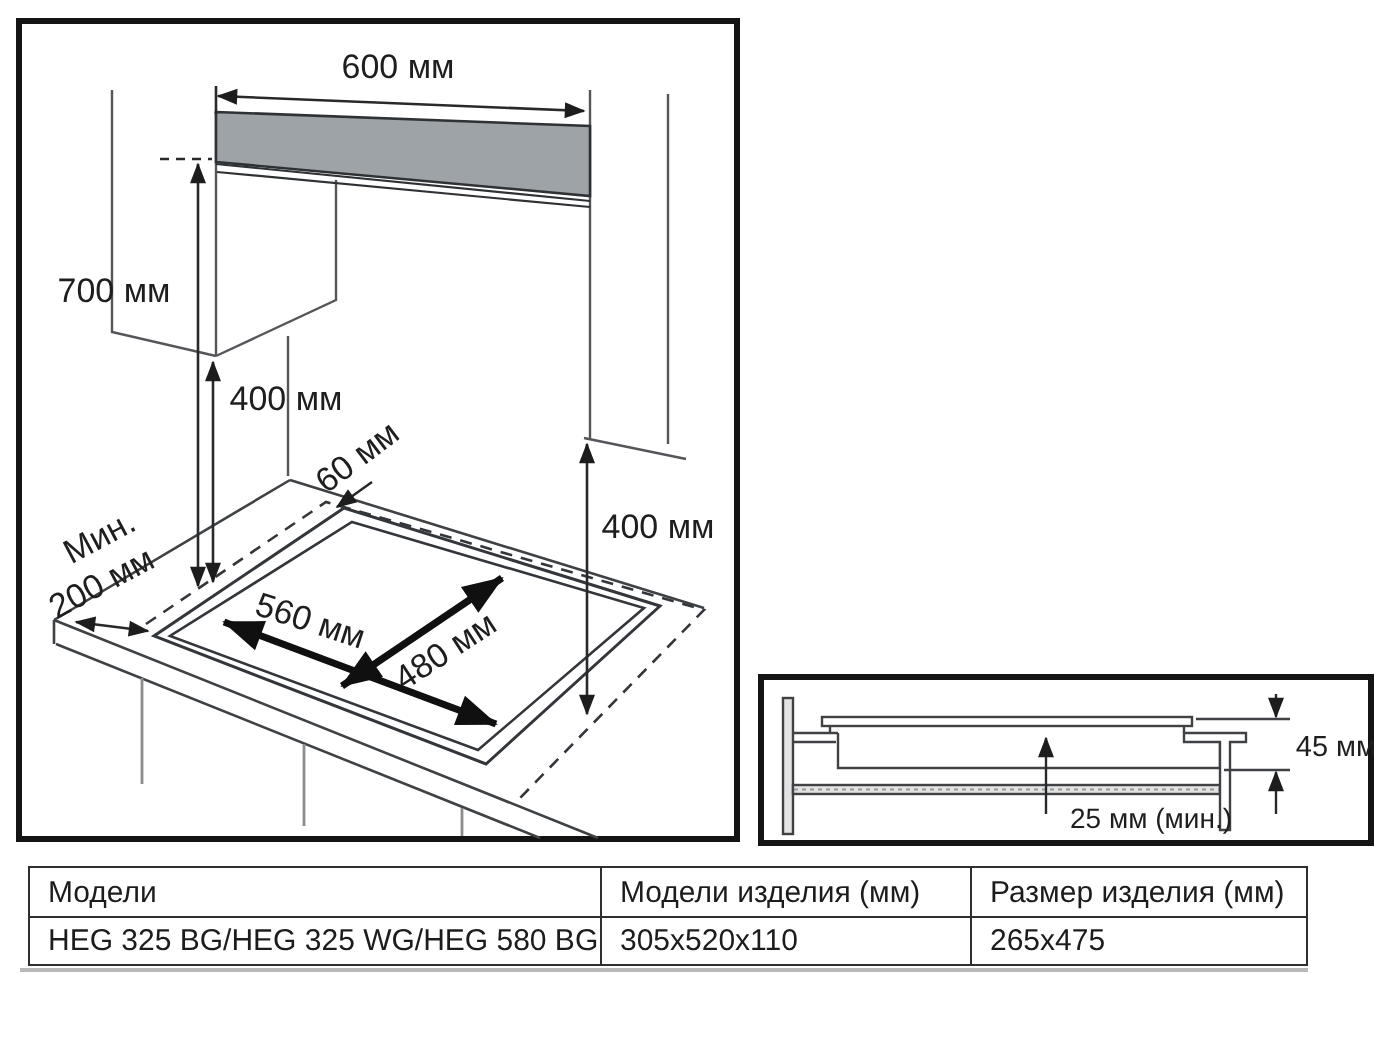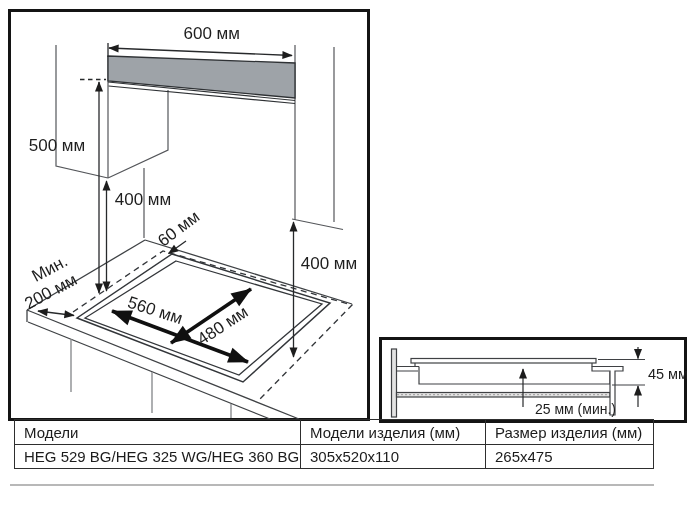--- a/index.html
+++ b/index.html
@@ -6,21 +6,21 @@
   .page{position:relative;width:699px;height:527px;background:#fff;overflow:hidden;
         font-family:"Liberation Sans", sans-serif;}
   svg{position:absolute;left:0;top:0;}
   .dim{position:absolute;font-size:17px;line-height:18px;color:#1e1e1e;text-align:center;
        white-space:nowrap;transform-origin:50% 50%;}
   .dim.small{font-size:14.5px;line-height:16px;text-align:right;}
   .rot-m37{transform:rotate(-37deg);}
   .rot-m28{transform:rotate(-28deg);}
   .rot-m33{transform:rotate(-33deg);}
   .rot-p18{transform:rotate(18deg);}
-  table.spec{position:absolute;left:14px;top:419px;width:639px;border-collapse:collapse;
+  table.spec{position:absolute;left:14px;top:433px;width:639px;border-collapse:collapse;
        table-layout:fixed;font-size:15px;color:#1c1c1c;}
   table.spec th, table.spec td{border:1.6px solid #2e2e2e;font-weight:normal;text-align:left;
        padding:1px 4px 1px 9px;white-space:nowrap;overflow:hidden;}
   table.spec th{height:22px;}
   table.spec td{height:21px;}
   .table-shadow{position:absolute;left:10px;top:484px;width:644px;height:2px;background:#b8b8b8;}
 </style>
 </head>
 <body>
 
@@ -101,22 +101,22 @@
       <path d="M592,366.5 H623 V371 H615 V415 H610 V371 H592 Z" fill="#fff"></path>
       <path d="M598,359.5 H645 M612,385 H645" fill="none"></path>
     </g>
     <g stroke="#27292b" stroke-width="1.2" fill="none">
       <path d="M523,369 V407" marker-start="url(#m-dim)"></path>
       <path d="M638,347 V358.5" marker-end="url(#m-dim)"></path>
       <path d="M638,407 V386" marker-end="url(#m-dim)"></path>
     </g>
   </svg>
 
-  <div class="dim" style="left:158px;top:25px;width:82px;text-align:right;">600 мм</div>
-  <div class="dim" style="left:23px;top:137px;width:68px;">500 мм</div>
+  <div class="dim" style="left:158px;top:25px;width:82px;">600 мм</div>
+  <div class="dim" style="left:23px;top:137px;width:68px;">700 мм</div>
   <div class="dim" style="left:109px;top:191px;width:68px;">400 мм</div>
   <div class="dim rot-m37" style="left:148px;top:220px;width:62px;">60 мм</div>
   <div class="dim rot-m28" style="left:27px;top:260px;width:46px;">Мин.</div>
   <div class="dim rot-m28" style="left:19px;top:283px;width:64px;">200 мм</div>
   <div class="dim rot-p18" style="left:117px;top:302px;width:76px;">560 мм</div>
   <div class="dim rot-m33" style="left:185px;top:317px;width:76px;">480 мм</div>
   <div class="dim" style="left:295px;top:255px;width:68px;">400 мм</div>
   <div class="dim small" style="left:644px;top:366px;width:44px;">45 мм</div>
   <div class="dim small" style="left:524px;top:401px;width:92px;font-size:14px;">25 мм (мин.)</div>
 
@@ -126,21 +126,21 @@
         <col style="width:185px">
         <col style="width:168px">
       </colgroup>
     <tbody>
         <tr>
       <th>Модели</th>
       <th>Модели изделия (мм)</th>
       <th>Размер изделия (мм)</th>
     </tr>
     <tr>
-      <td>HEG 529 BG/HEG 325 WG/HEG 360 BG</td>
+      <td>HEG 325 BG/HEG 325 WG/HEG 580 BG</td>
       <td>305x520x110</td>
       <td>265x475</td>
     </tr>
   </tbody>
     </table>
   <div class="table-shadow"></div>
 
 </div>
 
 </body></html>

